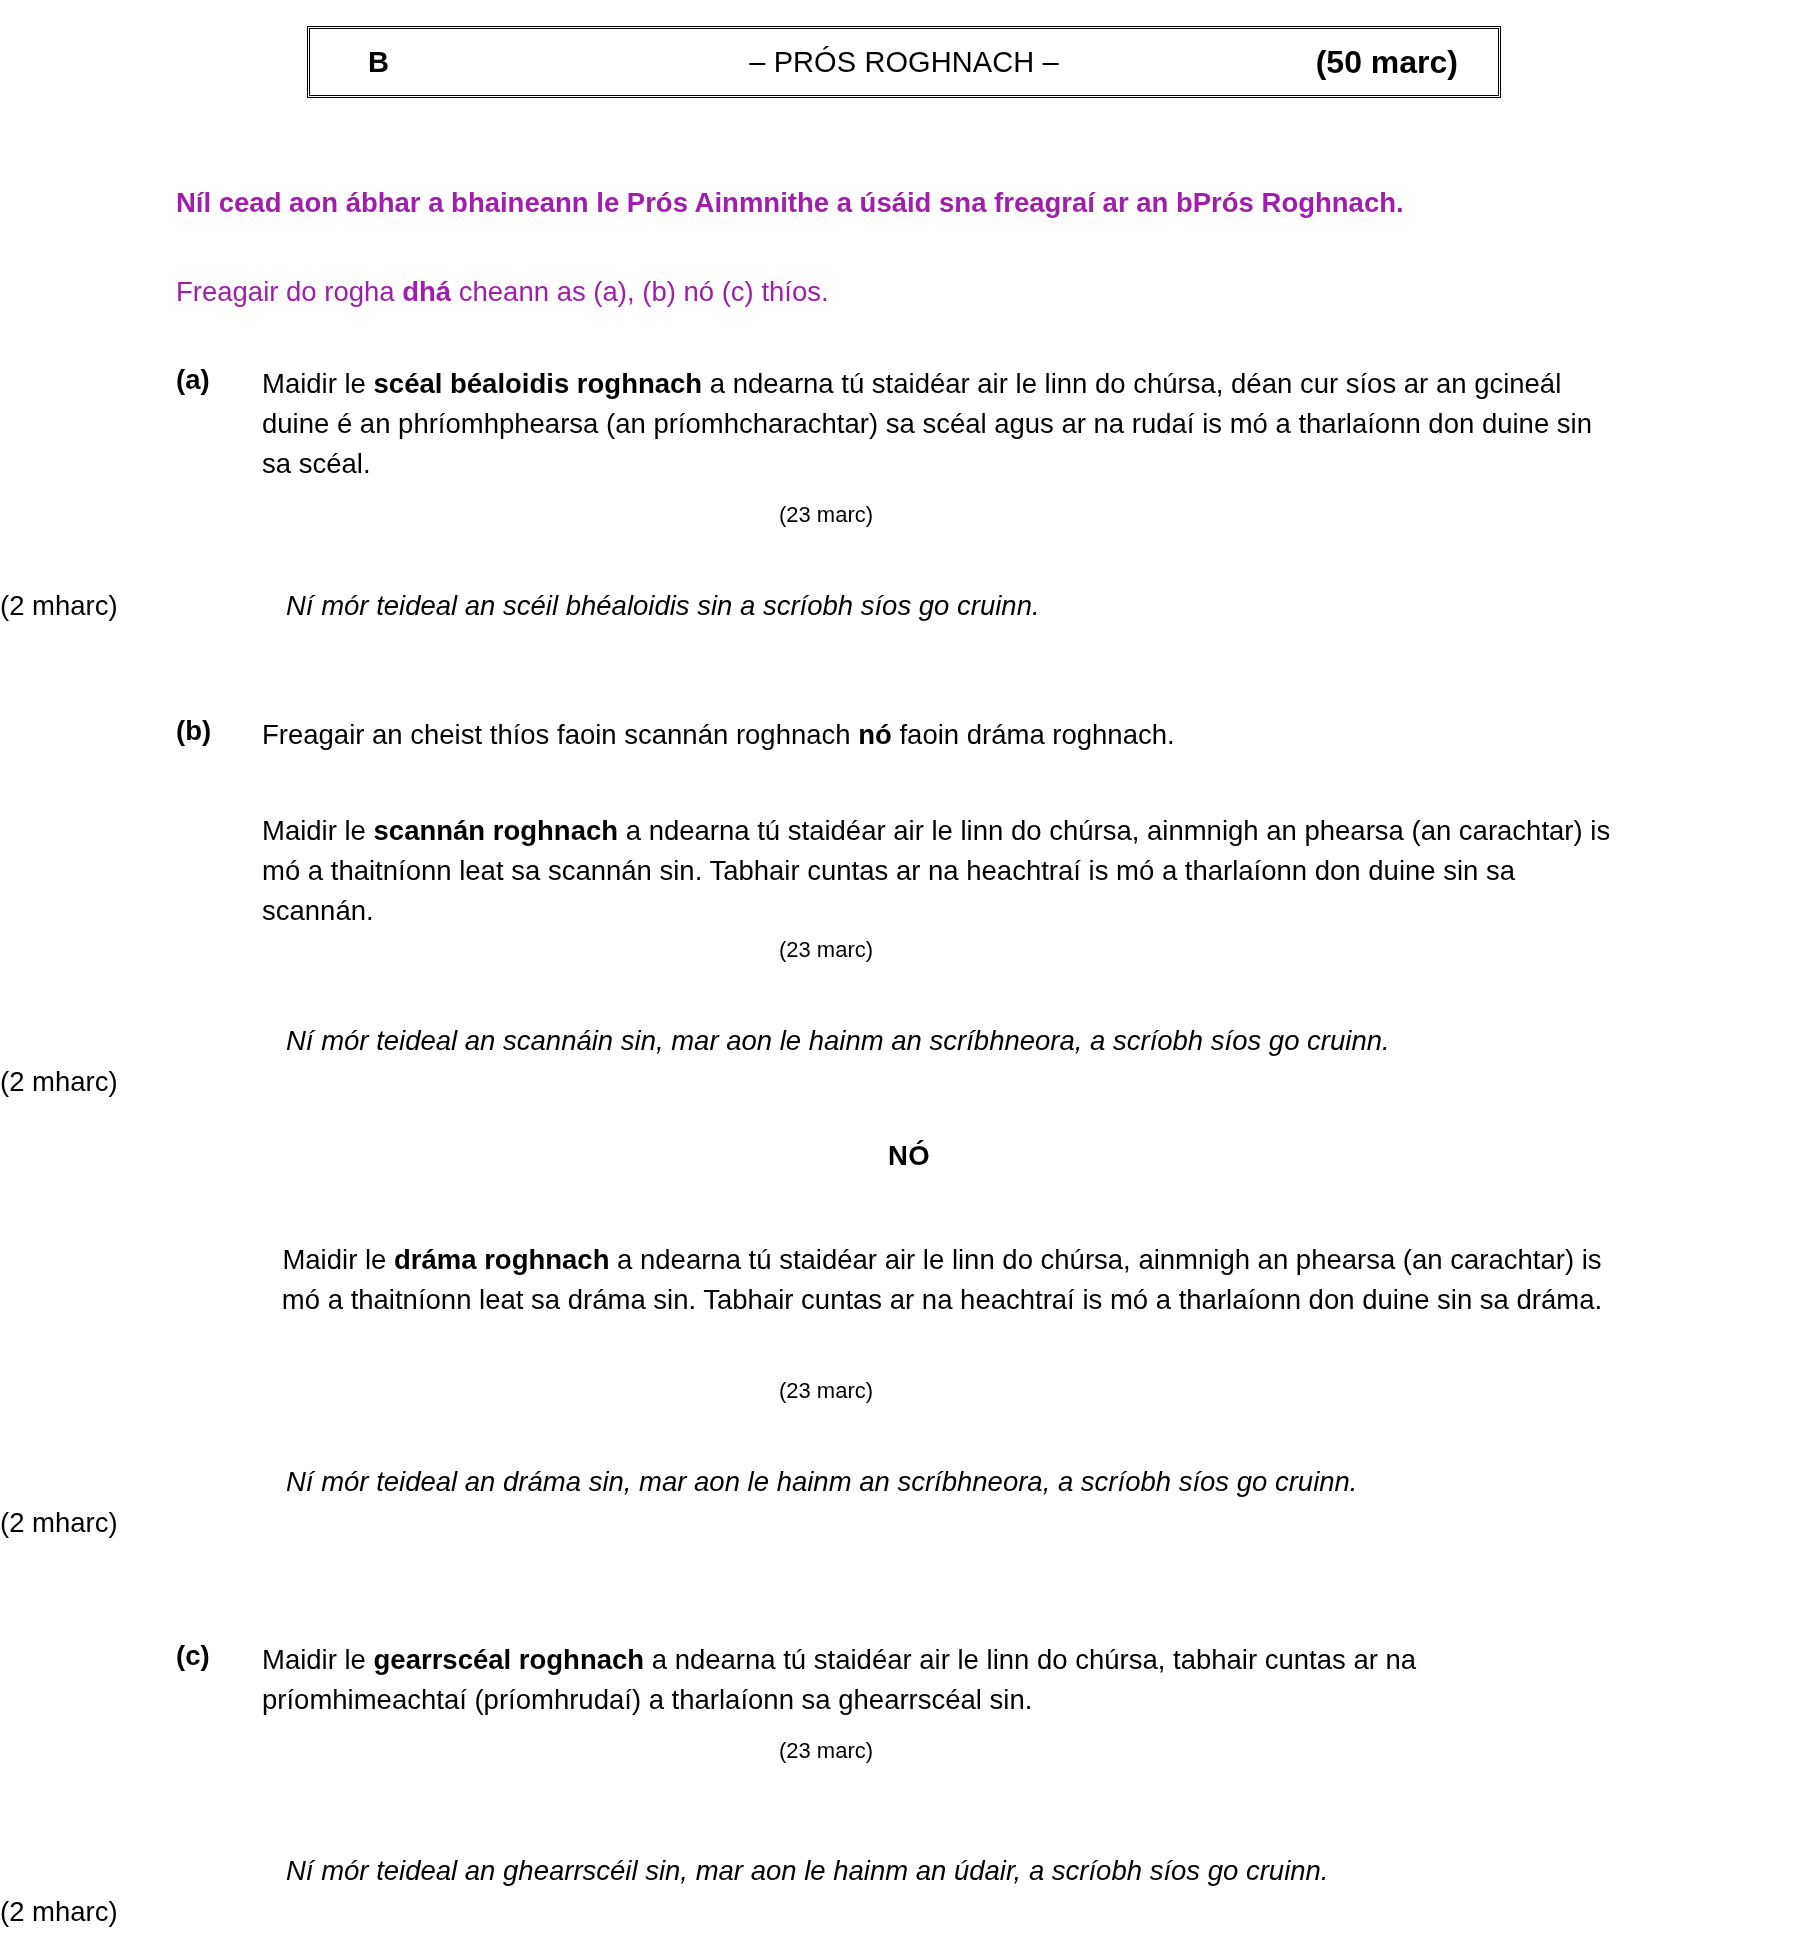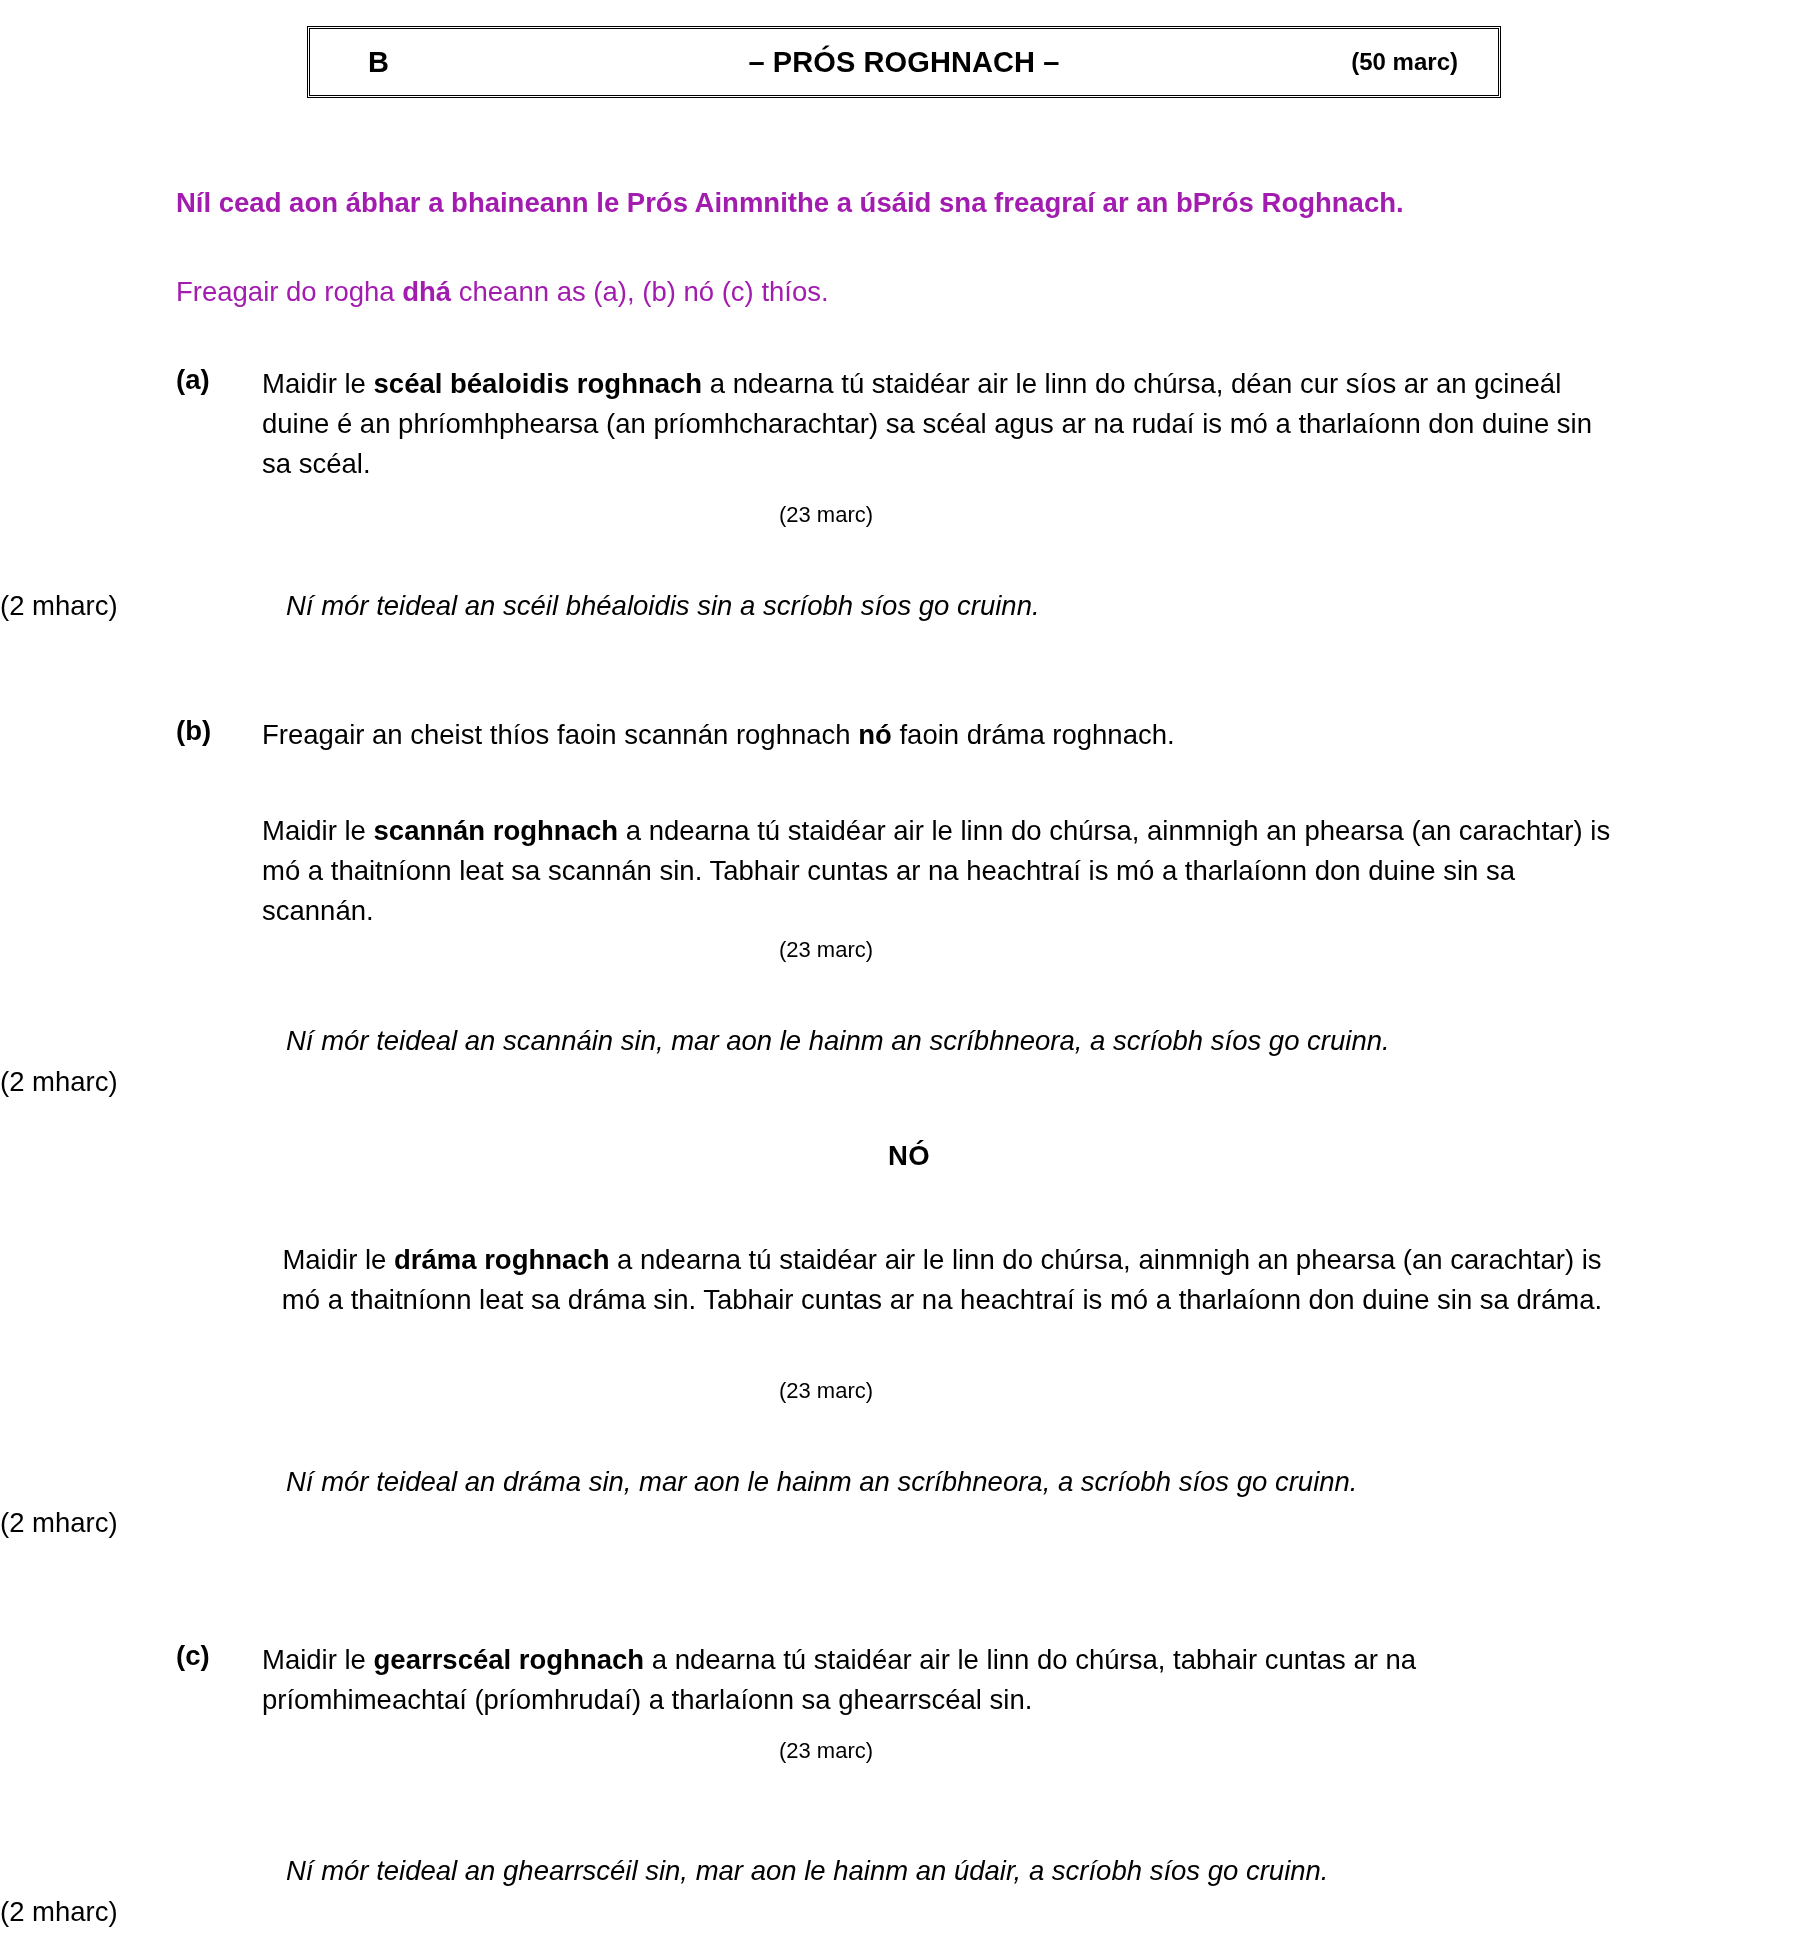--- a/index.html
+++ b/index.html
@@ -51,29 +51,29 @@
     letter-spacing: 0.2px;
   }
   .header-title {
     position: absolute;
     left: 0;
     right: 0;
     top: 50%;
     transform: translateY(-50%);
     text-align: center;
     font-size: 29px;
-    font-weight: bold;
+    font-weight: normal;
     letter-spacing: 0.1px;
   }
   .header-marks {
     position: absolute;
     right: 40px;
     top: 50%;
     transform: translateY(-50%);
-    font-size: 24px;
+    font-size: 32px;
     font-weight: bold;
   }
 
   .para {
     position: absolute;
     font-size: 27.5px;
     line-height: 40px;
     color: #a21caf;
     white-space: nowrap;
   }

